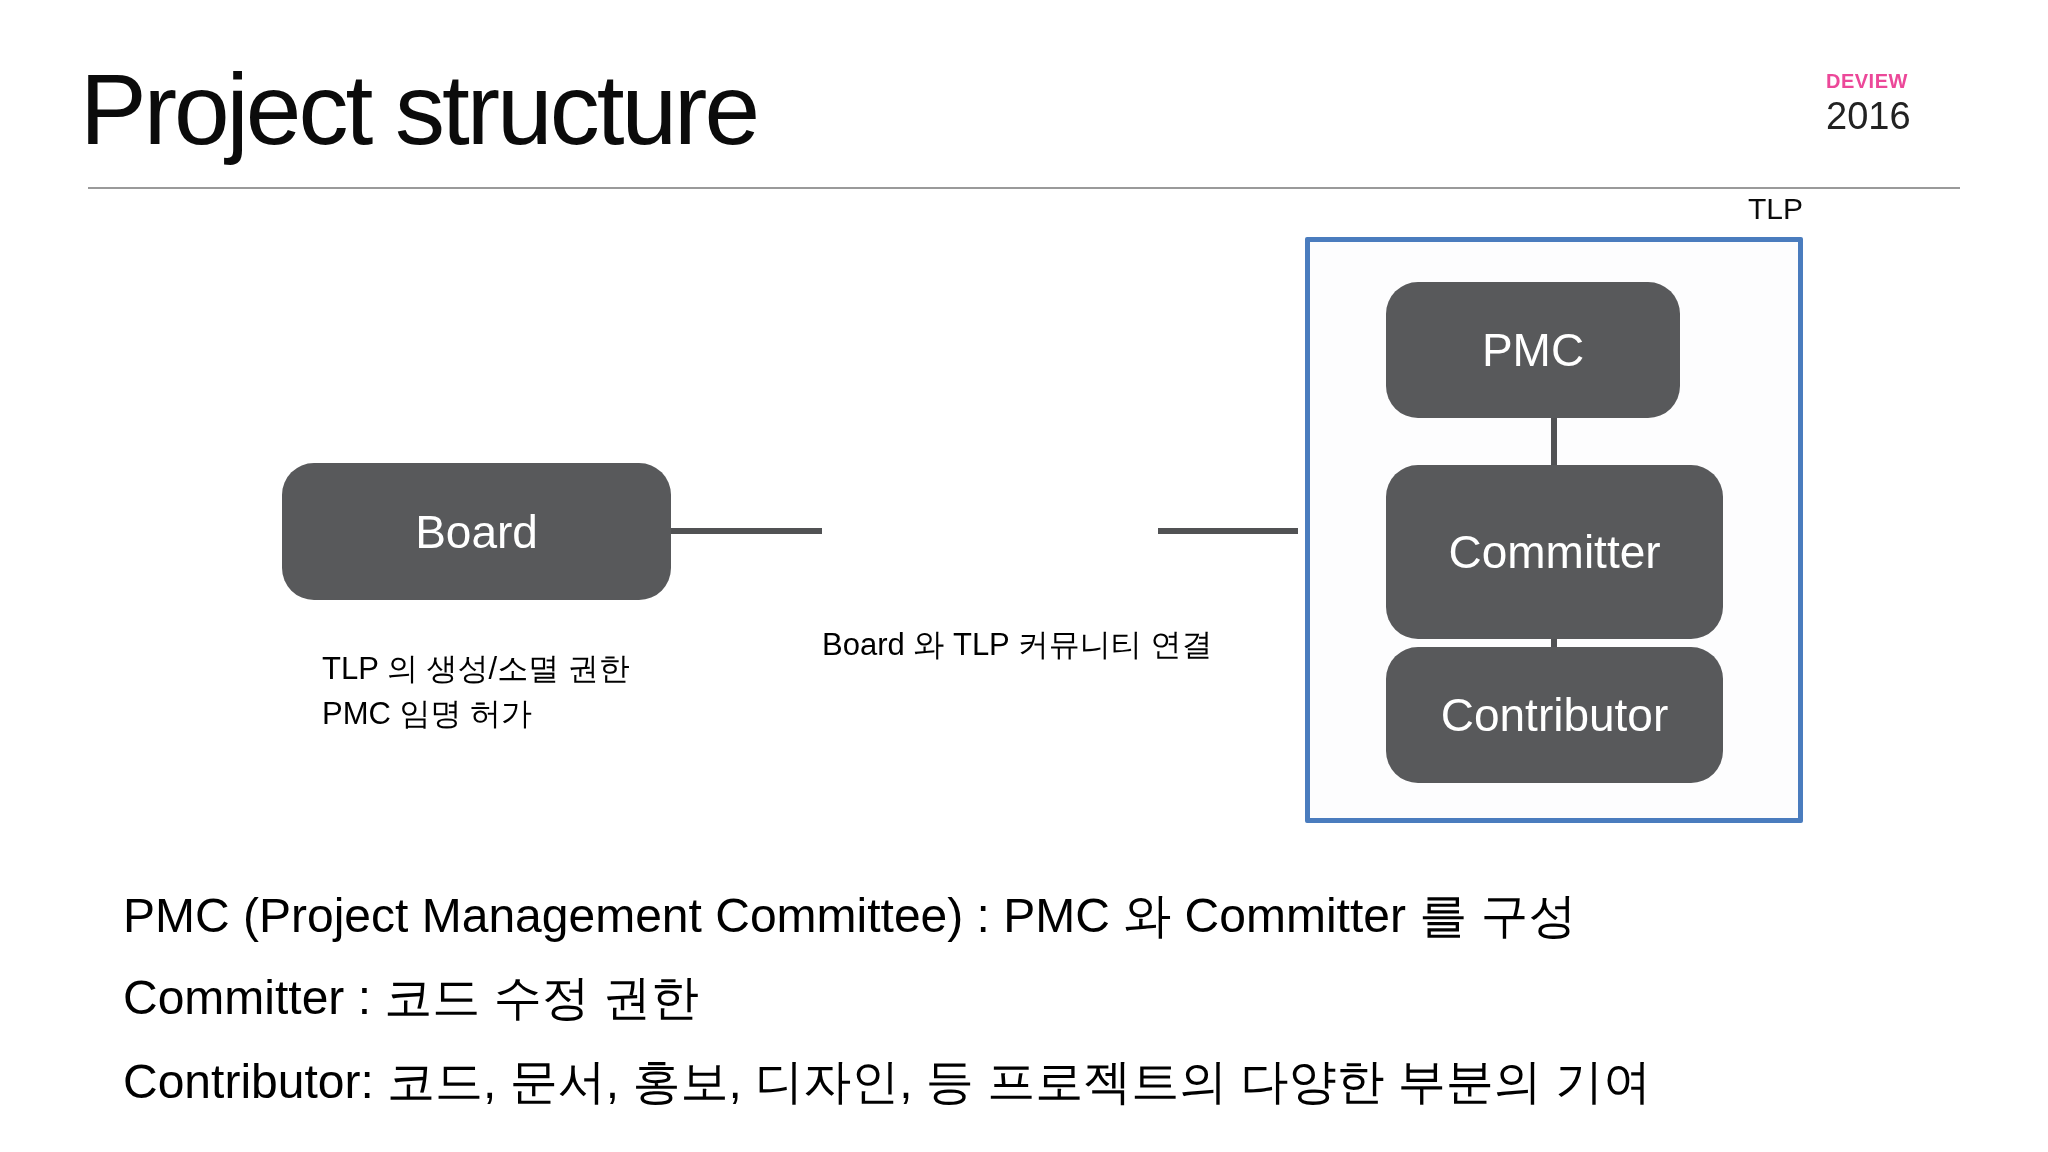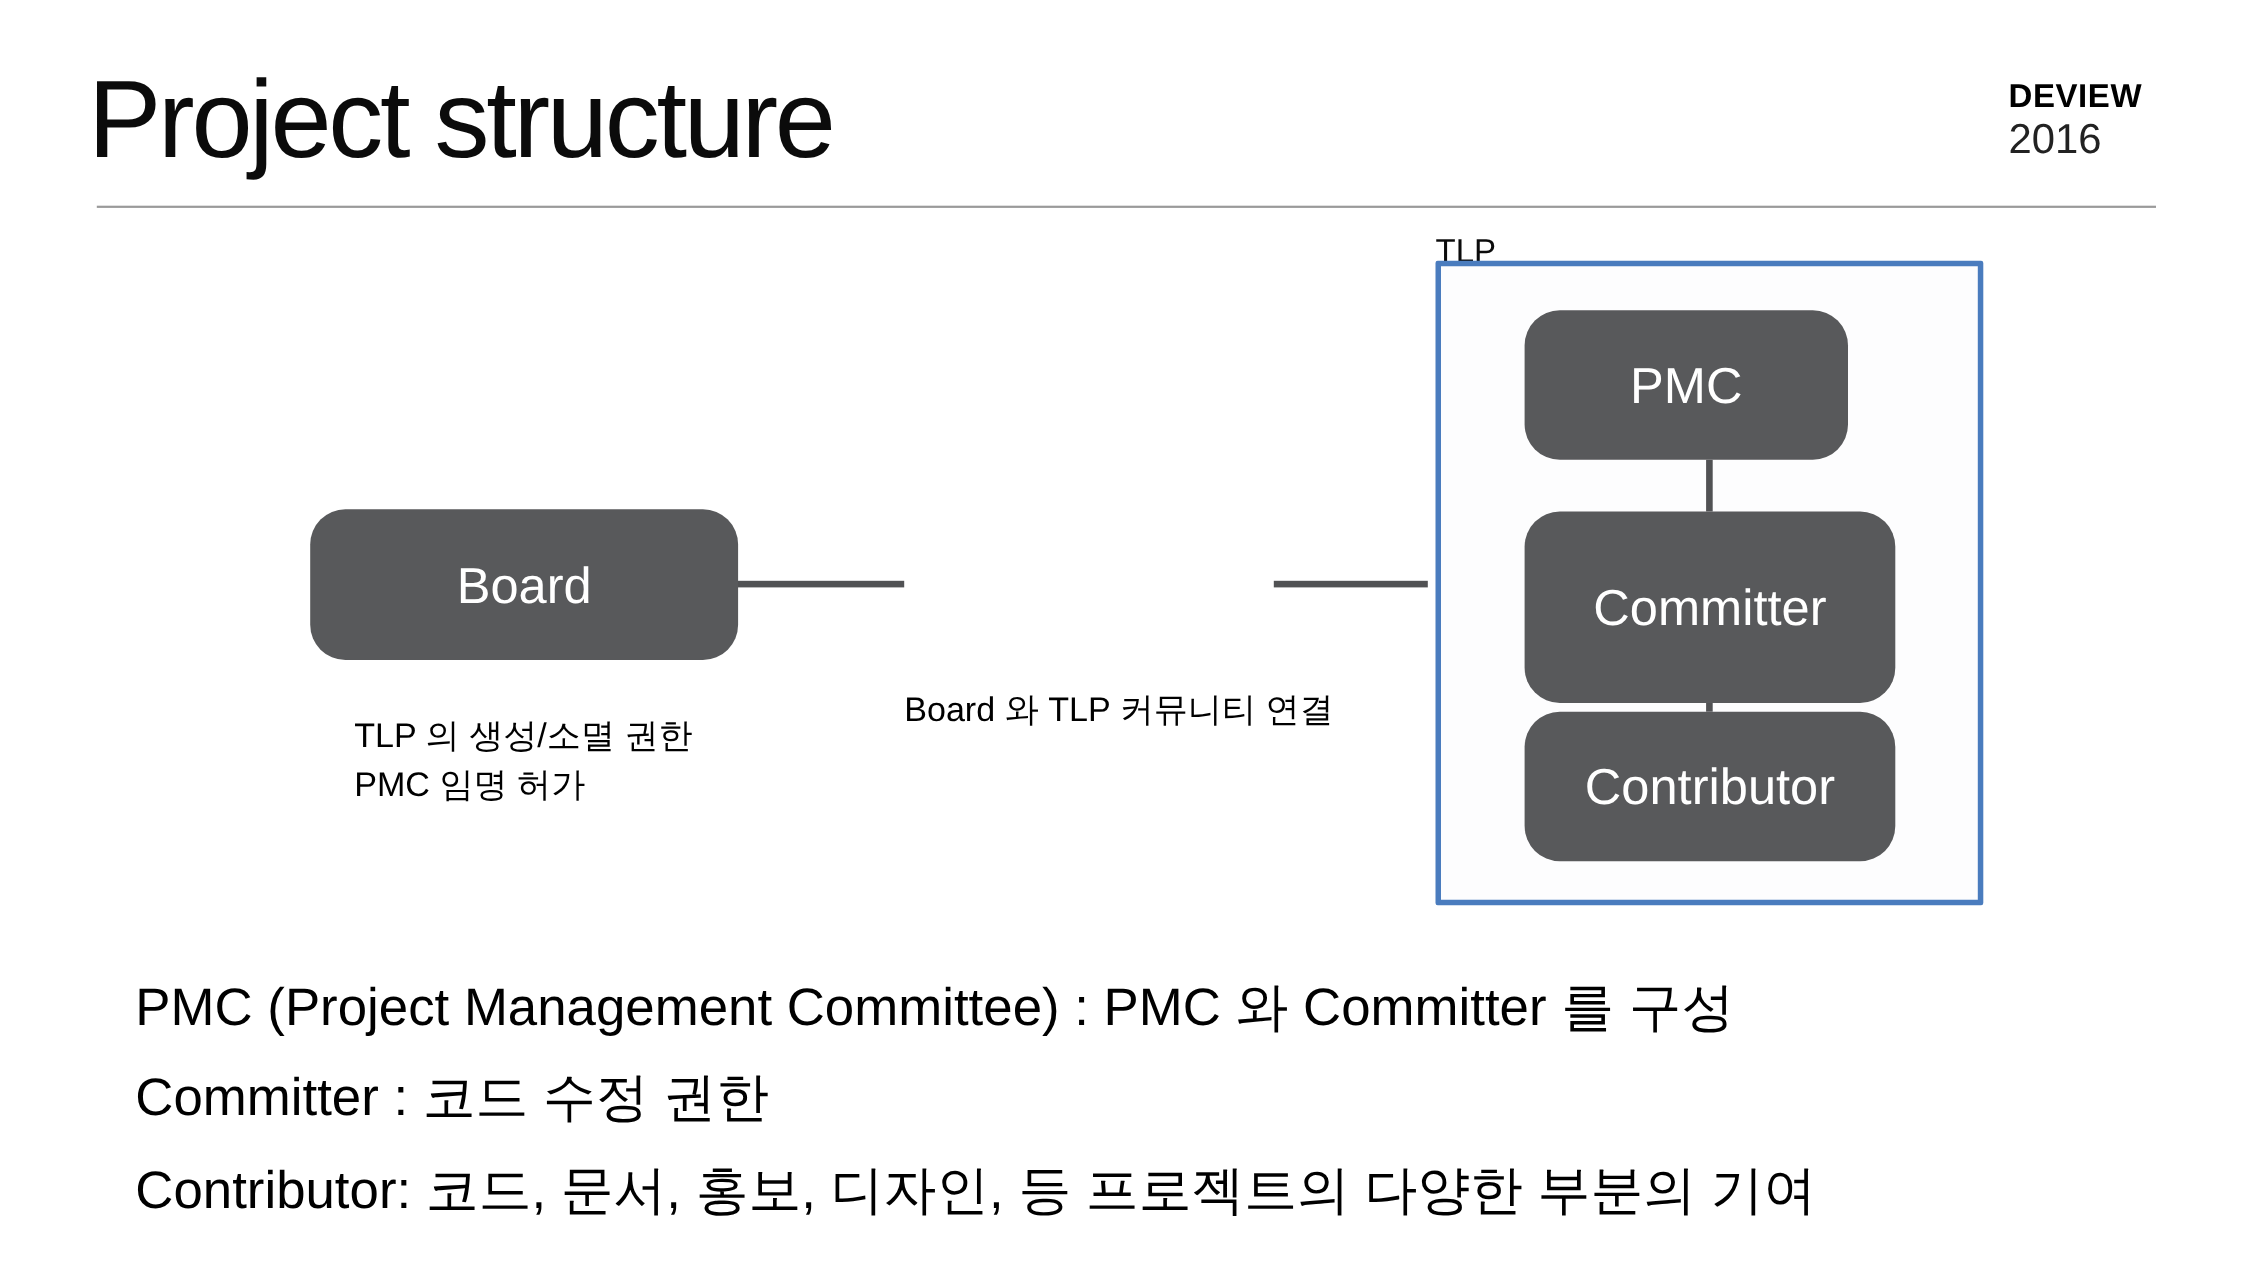--- a/index.html
+++ b/index.html
@@ -17,35 +17,34 @@
   .title {
     left: 80px; top: 52px;
     font-size: 100px;
     font-weight: 300;
     letter-spacing: -3px;
     color: #0b0b0b;
     white-space: nowrap;
   }
 
   .brand { left: 1826px; top: 70px; width: 180px; text-align: left; line-height: 1.18; }
-  .brand .brand-name { font-size: 30px; font-weight: 700; color: #000000; letter-spacing: 0.5px; }
+  .brand .brand-name { font-size: 20px; font-weight: 700; color: #ec4899; letter-spacing: 0.5px; }
   .brand .brand-year { font-size: 38px; font-weight: 400; color: #222; }
 
   .rule {
     left: 88px; top: 187px;
     width: 1872px; height: 2px;
     background: #9a9a9a;
   }
 
   .tlp-label {
     left: 1305px; top: 192px; width: 498px;
-    text-align: left;
+    text-align: right;
     font-size: 30px;
     color: #0b0b0b;
-    margin-top: 20px;
   }
 
   .tlp-box {
     left: 1305px; top: 237px;
     width: 498px; height: 586px;
     box-sizing: border-box;
     border: 5px solid #4a7cbe;
     background: #fdfdfe;
     border-radius: 2px;
   }

